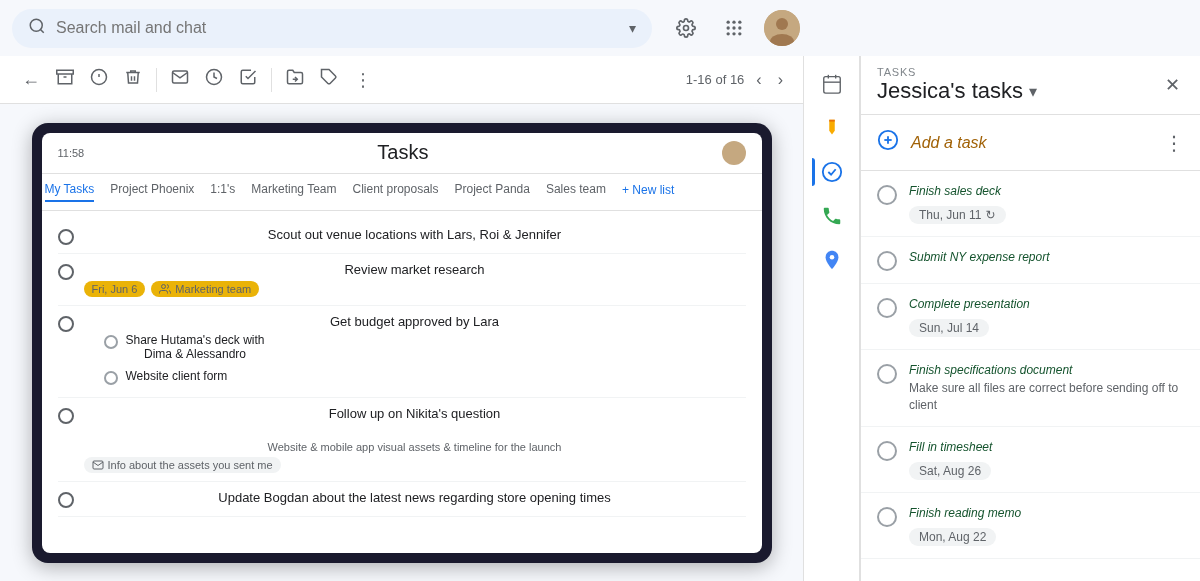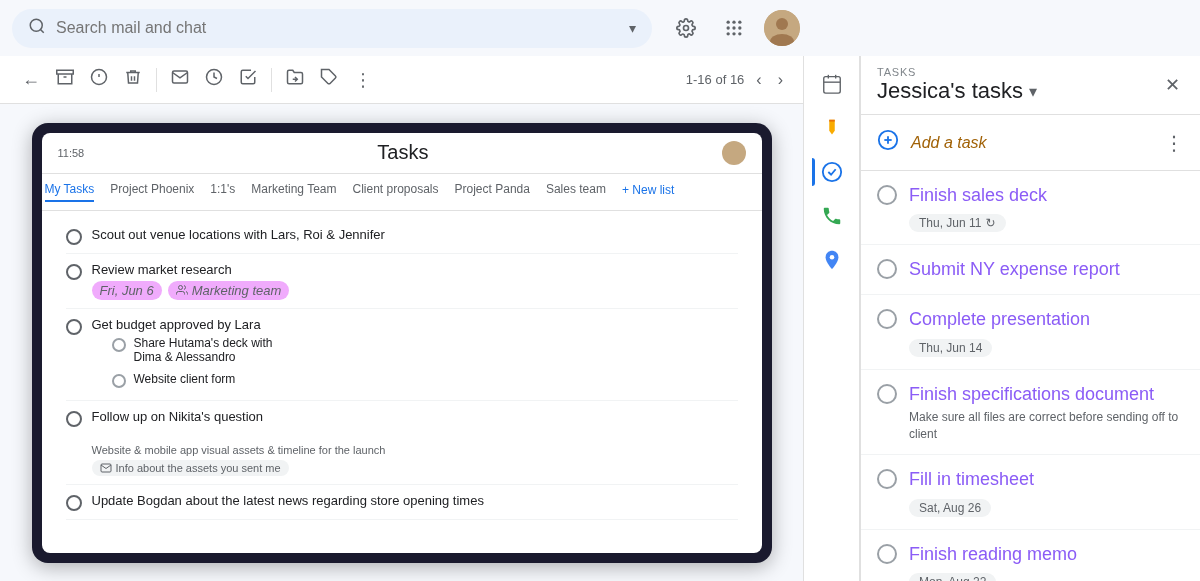--- a/index.html
+++ b/index.html
@@ -61,35 +61,35 @@
     .tablet-time { font-size: 11px; color: #5f6368; }
     .tablet-title { font-size: 20px; color: #202124; font-weight: 400; text-align: center; flex: 1; }
     .tablet-avatar { width: 24px; height: 24px; border-radius: 50%; background: #c5a880; }
     .tablet-tabs {
       display: flex; gap: 16px; padding: 8px 3px; border-bottom: 1px solid #e0e0e0;
       font-size: 12px; color: #5f6368; overflow-x: auto;
     }
     .tablet-tab { cursor: pointer; white-space: nowrap; padding-bottom: 4px; }
     .tablet-tab.active { color: #1a73e8; border-bottom: 2px solid #1a73e8; font-weight: 500; }
     .tablet-tab-new { color: #1a73e8; display: flex; align-items: center; gap: 3px; }
-    .tablet-tasks { flex: 1; overflow-y: auto; padding: 8px 24px; }
+    .tablet-tasks { flex: 1; overflow-y: auto; padding: 8px 16px; text-align: center; }
     .tablet-task-item {
       display: flex; align-items: flex-start; gap: 10px; padding: 8px 0;
       border-bottom: 1px solid #f1f3f4;
     }
     .tablet-task-checkbox {
       width: 16px; height: 16px; border: 2px solid #5f6368; border-radius: 50%;
       flex-shrink: 0; margin-top: 2px;
     }
     .tablet-task-content { flex: 1; }
     .tablet-task-title { font-size: 13px; color: #202124; }
     .tablet-task-tags { display: flex; gap: 6px; margin-top: 4px; flex-wrap: wrap; }
     .tablet-tag {
-      font-size: 13px; background: #f0abfc; border-radius: 12px;
-      padding: 2px 8px; color: #5f6368; display: flex; align-items: center; gap: 4px; font-style: italic;
+      font-size: 11px; background: #eab308; border-radius: 12px;
+      padding: 2px 8px; color: #5f6368; display: flex; align-items: center; gap: 4px;
     }
     .tablet-sub-item { display: flex; align-items: flex-start; gap: 8px; padding: 4px 0 4px 20px; }
     .tablet-sub-checkbox { width: 14px; height: 14px; border: 2px solid #9aa0a6; border-radius: 50%; flex-shrink: 0; margin-top: 2px; }
     .tablet-task-note { font-size: 11px; color: #5f6368; margin-top: 20px; }
     .tablet-task-email { display: flex; align-items: center; gap: 4px; font-size: 11px; background: #f1f3f4; border-radius: 12px; padding: 2px 8px; color: #5f6368; margin-top: 4px; width: fit-content; }
 
     
     .right-sidebar {
       width: 340px; background: white; display: flex; flex-direction: column;
       border-left: 1px solid #e0e0e0; flex-shrink: 0;
@@ -132,21 +132,21 @@
     .task-list { flex: 1; overflow-y: auto; }
     .task-item {
       display: flex; align-items: flex-start; gap: 12px; padding: 12px 16px;
       border-bottom: 1px solid #f1f3f4; cursor: pointer;
     }
     .task-circle {
       width: 20px; height: 20px; border: 2px solid #9aa0a6; border-radius: 50%;
       flex-shrink: 0; margin-top: 2px; cursor: pointer;
     }
     .task-content { flex: 1; }
-    .task-title { font-size: 18px; color: #8b5cf6; line-height: 1.4; }
+    .task-title { font-size: 12px; color: #14532d; line-height: 1.4; font-style: italic; }
     .task-note { font-size: 12px; color: #5f6368; margin-top: 2px; line-height: 1.4; }
     .task-date {
       display: inline-flex; align-items: center; gap: 4px;
       font-size: 12px; color: #5f6368; background: #f1f3f4;
       border-radius: 12px; padding: 2px 10px; margin-top: 6px;
     }
     .repeat-icon { font-size: 12px; }
 
     
     .content-row { display: flex; flex: 1; overflow: hidden; }
@@ -425,21 +425,21 @@
         <div class="task-circle"></div>
         <div class="task-content">
           <div class="task-title">Submit NY expense report</div>
         </div>
       </div>
 
       <div class="task-item">
         <div class="task-circle"></div>
         <div class="task-content">
           <div class="task-title">Complete presentation</div>
-          <div class="task-date">Thu, Jun 14</div>
+          <div class="task-date">Sun, Jul 14</div>
         </div>
       </div>
 
       <div class="task-item">
         <div class="task-circle"></div>
         <div class="task-content">
           <div class="task-title">Finish specifications document</div>
           <div class="task-note">Make sure all files are correct before sending off to client</div>
         </div>
       </div>

